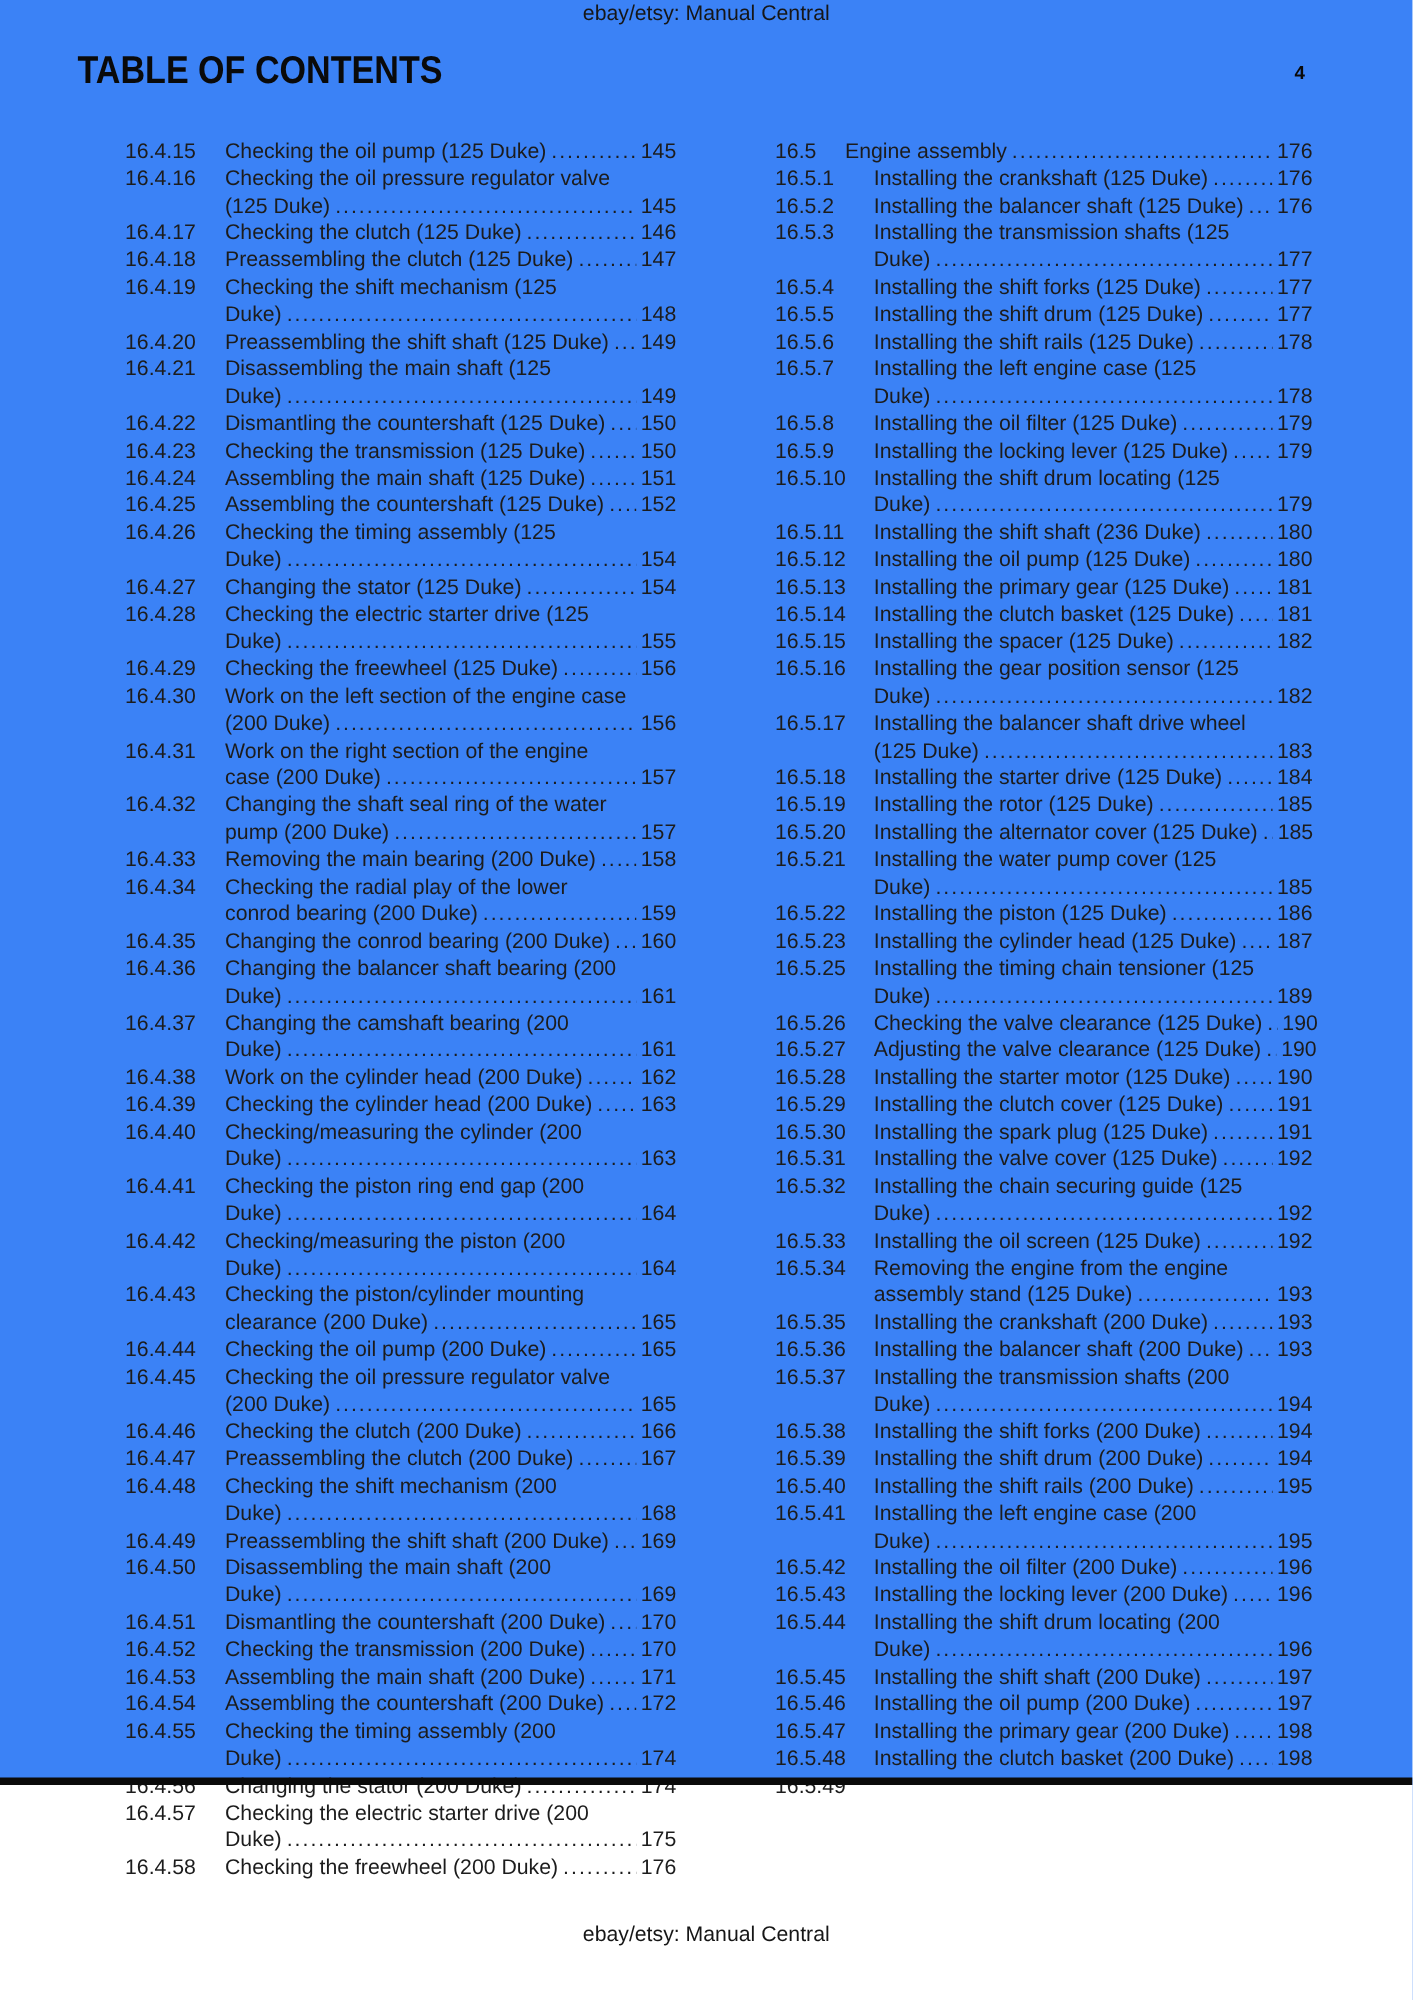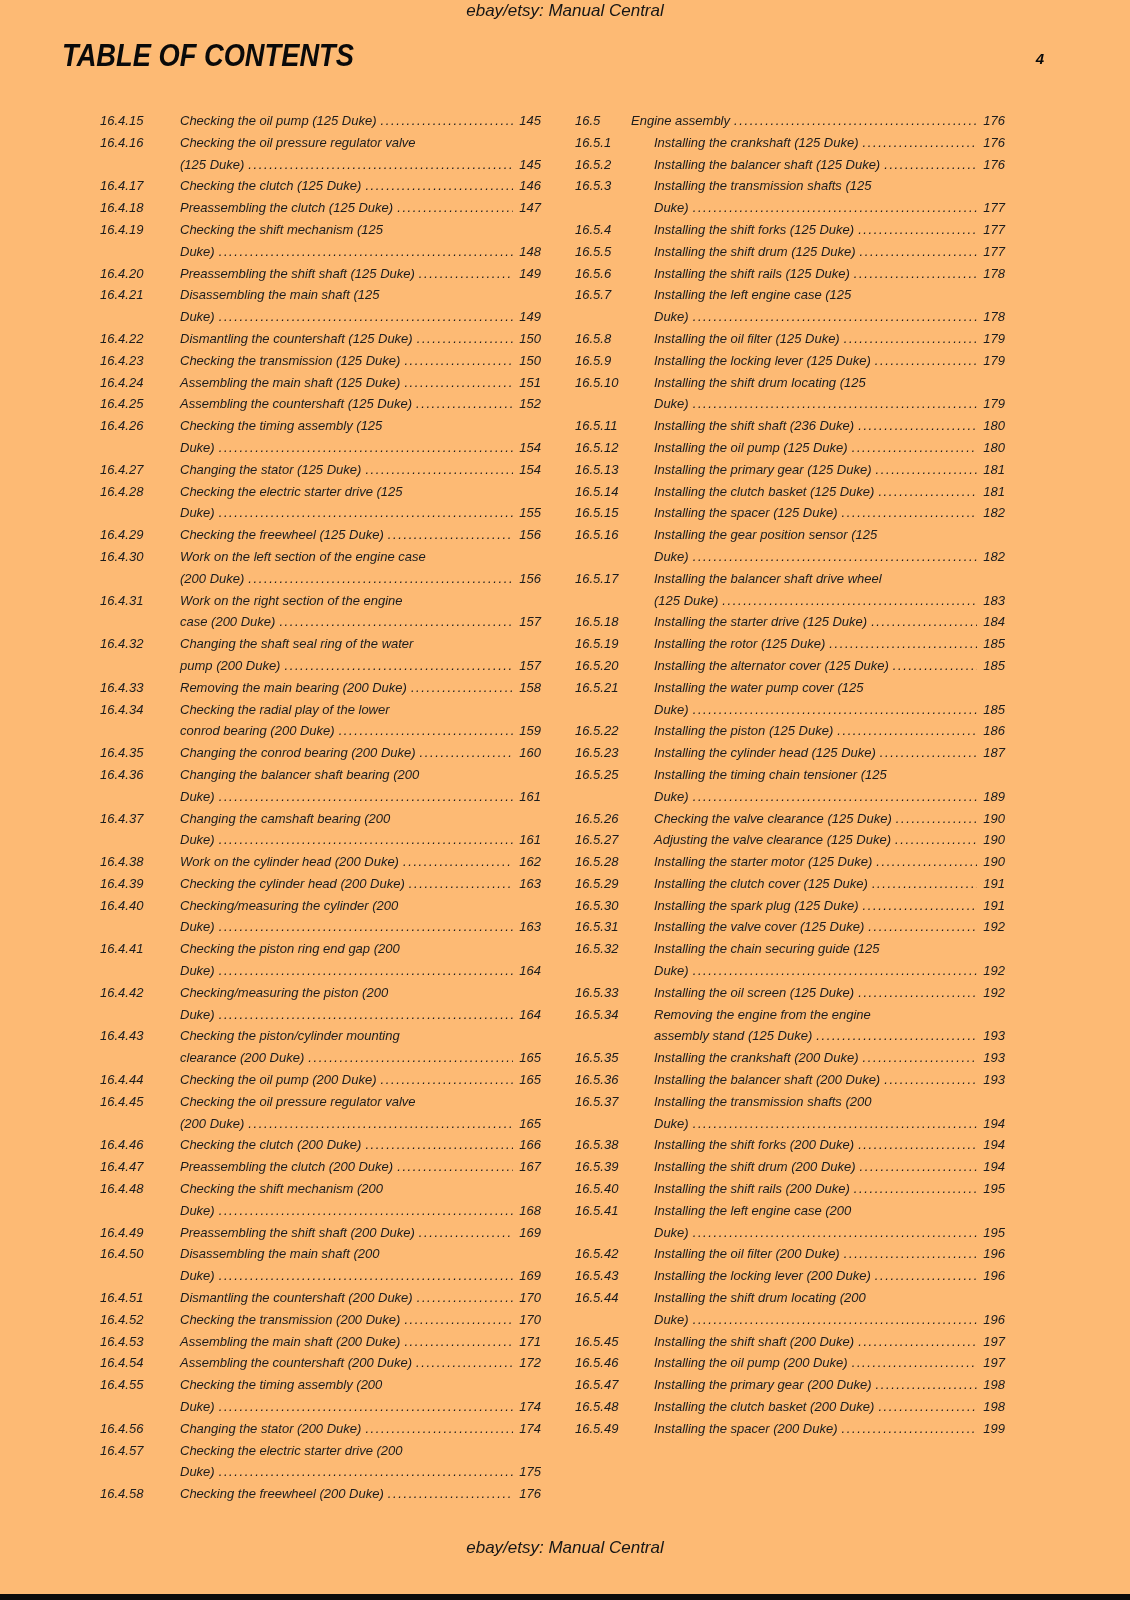--- a/index.html
+++ b/index.html
@@ -6,23 +6,22 @@
   html, body { background: #ffffff; }
   body {
     width: 1130px; height: 1600px;
     font-family: "Liberation Sans", sans-serif;
     color: #1f1f1f;
     position: relative;
     overflow: hidden;
   }
   .page {
     position: relative;
-    width: 1130px; height: 1600px;
-    background: #fdba74;
-    font-style: italic;
+    width: 1130px; height: 1428px;
+    background: #3b82f6;
   }
   .top-header {
     position: absolute;
     top: 1px; left: 0; width: 100%;
     text-align: center;
     font-size: 17px;
     color: #161616;
   }
   .doc-title {
     position: absolute;
@@ -38,26 +37,26 @@
   .folio {
     position: absolute;
     top: 50px; right: 86px;
     font-size: 15px;
     font-weight: 700;
     color: #0a0a0a;
   }
   .col {
     position: absolute;
     top: 110px;
-    font-size: 13px;
+    font-size: 17px;
     line-height: 21.8px;
     color: #1c1c1c;
   }
   .col-left  { left: 100px; width: 441px; }
-  .col-right { left: 575px; width: 430px; }
+  .col-right { left: 620px; width: 430px; }
 
   .entry { display: flex; }
   .entry .num { flex: 0 0 80px; }
   .col-right .entry .num { flex: 0 0 79px; }
   .col-right .entry.level1 .num { flex: 0 0 56px; }
   .entry .body { flex: 1 1 auto; min-width: 0; }
   .entry .line { white-space: nowrap; }
   .entry .line.last { display: flex; align-items: baseline; }
   .entry .txt { white-space: nowrap; flex: 0 0 auto; }
   .leader {
@@ -1048,25 +1047,18 @@
         <div class="body">
           <div class="line last">
             <span class="txt">Installing the clutch basket (200 Duke)</span>
             <span class="leader"></span>
             <span class="pg">198</span>
           </div>
         </div>
       </div>
       <div class="entry">
         <span class="num">16.5.49</span>
-        <div class="body">
-          <div class="line last">
-            <span class="txt">Installing the spacer (200 Duke)</span>
-            <span class="leader"></span>
-            <span class="pg">199</span>
-          </div>
-        </div>
       </div>
     </div>
 
   <div class="footer">ebay/etsy: Manual Central</div>
   <div class="bottom-edge"></div>
 </div>
 
 </body></html>

